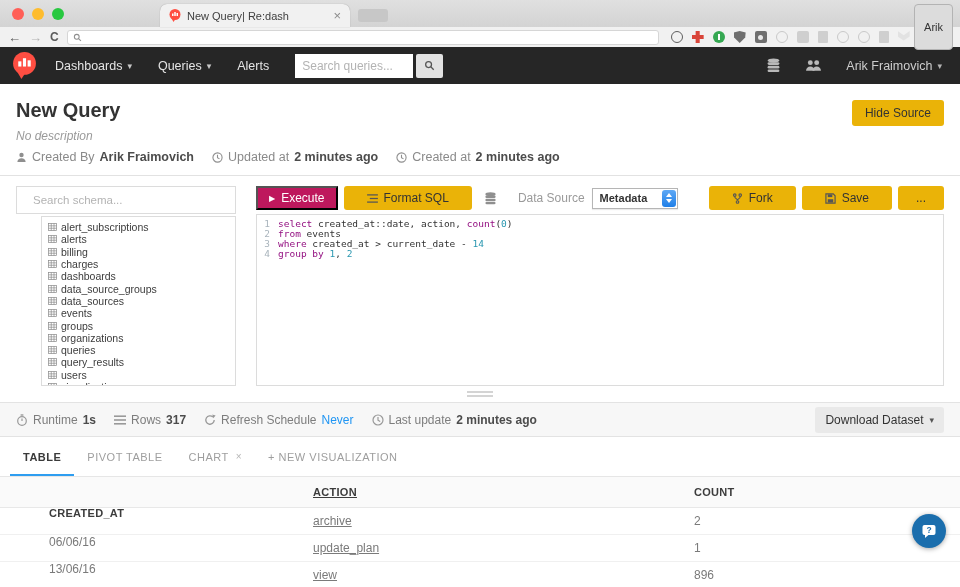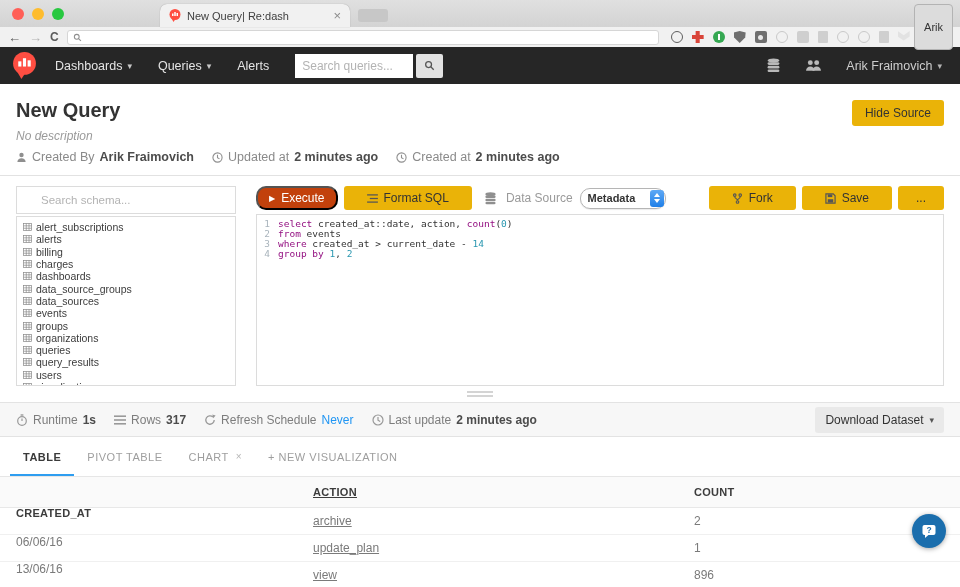--- a/index.html
+++ b/index.html
@@ -58,32 +58,32 @@
   .q-desc { font-size:12px; font-style:italic; color:#9a9a9a; margin-top:7px; }
   .q-meta { margin-top:7px; display:flex; align-items:center; gap:18px; color:#8a8a8a; font-size:12.5px; }
   .q-meta .mi { display:flex; align-items:center; gap:5px; }
   .q-meta b { color:#4c4c4c; }
   .btn { background:#eab308; border:none; border-radius:3px; font-family:"Liberation Sans",sans-serif; font-size:12px; color:#333; display:inline-flex; align-items:center; gap:6px; cursor:default; }
   .hide-source { position:absolute; right:16px; top:16px; padding:6px 13px; }
 
   
   .content { height:210px; background:#fff; display:flex; gap:20px; padding:10px 16px 0; }
   .schema-col { width:220px; flex:none; display:flex; flex-direction:column; }
-  .schema-search { height:28px; border:1px solid #dcdcdc; padding:0 24px; font-size:11.5px; font-family:"Liberation Sans",sans-serif; color:#333; outline:none; margin-bottom:2px; }
+  .schema-search { height:28px; border:1px solid #dcdcdc; padding:0 16px; font-size:11.5px; font-family:"Liberation Sans",sans-serif; color:#333; outline:none; margin-bottom:2px; }
   .schema-search::placeholder, .nav-search input::placeholder { color:#b3b3b3; }
-  .schema-list { flex:1; border:1px solid #dcdcdc; overflow:hidden; padding:4px 0 16px 6px; }
+  .schema-list { flex:1; border:1px solid #dcdcdc; overflow:hidden; padding:4px 0 16px 6px;margin-left:25px; }
   .schema-item { height:12.3px; display:flex; align-items:center; gap:4px; font-size:10.5px; color:#3c3c3c; white-space:nowrap; }
 
   .editor-col { flex:1; display:flex; flex-direction:column; }
   .editor-toolbar { height:24px; display:flex; align-items:center; margin-bottom:4px; }
-  .btn-execute { background:#c2410c; color:#fff; height:24px; padding:0 11px; border-radius:10px; font-size:12px; display:flex; align-items:center; gap:6px; }
+  .btn-execute { background:#be185d; color:#fff; height:24px; padding:0 11px; border-radius:0; font-size:12px; display:flex; align-items:center; gap:6px; }
   .btn-execute::before { content:"▶"; font-size:8px; }
   .tb-btn { height:24px; padding:0 23px; margin-left:6px; }
-  .ds-label { margin-left:12px; color:#9a9a9a; display:flex; align-items:center; gap:9px; font-size:12px; }
-  .ds-select { margin-left:7px; width:86px; height:21px; background:#fff; border:1px solid #b5b5b5; border-radius:10px; font-size:11px; font-weight:bold; color:#333; display:flex; align-items:center; padding-left:7px; position:relative; box-shadow:0 1px 1px rgba(0,0,0,.08); }
+  .ds-label { margin-left:12px; color:#9a9a9a; display:flex; align-items:center; gap:21px; font-size:12px; }
+  .ds-select { margin-left:7px; width:86px; height:21px; background:#fff; border:1px solid #b5b5b5; border-radius:0; font-size:11px; font-weight:bold; color:#333; display:flex; align-items:center; padding-left:7px; position:relative; box-shadow:0 1px 1px rgba(0,0,0,.08); }
   .stepper { position:absolute; right:1px; top:1px; bottom:1px; width:14px; border-radius:3px; background:linear-gradient(#5fa9f5,#1f7fe8); display:flex; flex-direction:column; align-items:center; justify-content:center; gap:2px; }
   .stepper i { display:block; width:0; height:0; border-left:3px solid transparent; border-right:3px solid transparent; }
   .stepper .up { border-bottom:4px solid #fff; }
   .stepper .dn { border-top:4px solid #fff; }
   .tb-spacer { flex:1; }
   .btn-more { width:28px; justify-content:center; }
 
   .editor-box { flex:1; border:1px solid #dcdcdc; background:#fff; display:flex; font-family:"DejaVu Sans Mono","Liberation Mono",monospace; font-size:9.5px; line-height:10px; padding-top:4px; }
   .gutter { width:16px; text-align:right; color:#a9b4bc; padding-right:3px; flex:none; }
   .codebody { padding-left:5px; white-space:pre; }
@@ -104,21 +104,21 @@
   
   .tabbar { height:40px; background:#fff; border-bottom:1px solid #e6e6e6; display:flex; align-items:stretch; padding-left:10px; }
   .tab-item { padding:0 13px; display:flex; align-items:center; gap:7px; font-size:11px; letter-spacing:.5px; color:#9e9e9e; }
   .tab-item.active { color:#3a3a3a; font-weight:bold; box-shadow:inset 0 -2px 0 #2e9df0;text-align:right; }
   .viz-close { color:#b5b5b5; font-size:10px; }
   .viz-close::before { content:"×"; }
 
   
   .rt-head { height:31px; background:#fafafa; border-bottom:1px solid #e8e8e8; display:flex; align-items:center; font-size:11px; font-weight:bold; color:#3c3c3c; letter-spacing:.3px; }
   .rt-row { height:27px; border-bottom:1px solid #f0f0f0; display:flex; align-items:center; color:#7a7a7a; font-size:12px; }
-  .c1 { width:313px; padding-left:16px; flex:none;margin-top:42px; }
+  .c1 { width:313px; padding-left:49px; flex:none;margin-top:42px; }
   .c2 { width:381px; flex:none;text-decoration:underline; }
   .c3 { flex:1; }
 
   .help-fab { position:absolute; right:14px; top:514px; width:34px; height:34px; border-radius:50%; background:#1b6ead; box-shadow:0 1px 5px rgba(0,0,0,.35); display:flex; align-items:center; justify-content:center; }
 
   svg { display:block; }
 </style>
 </head>
 <body>
 

